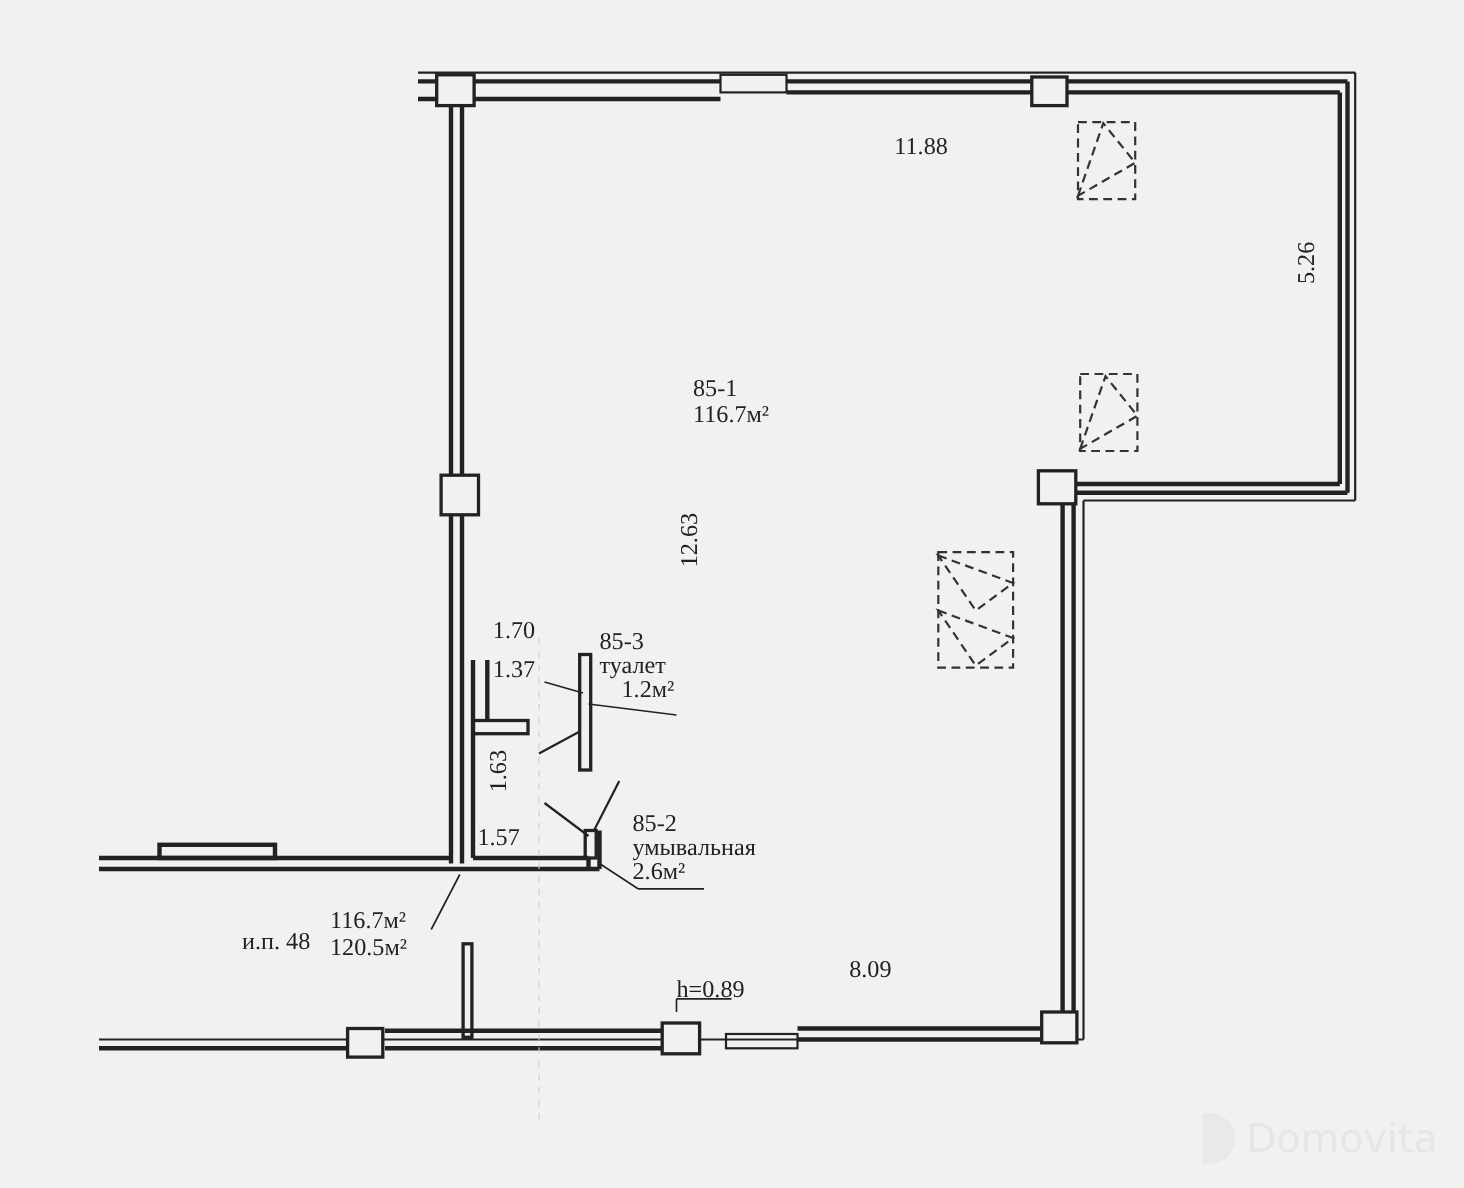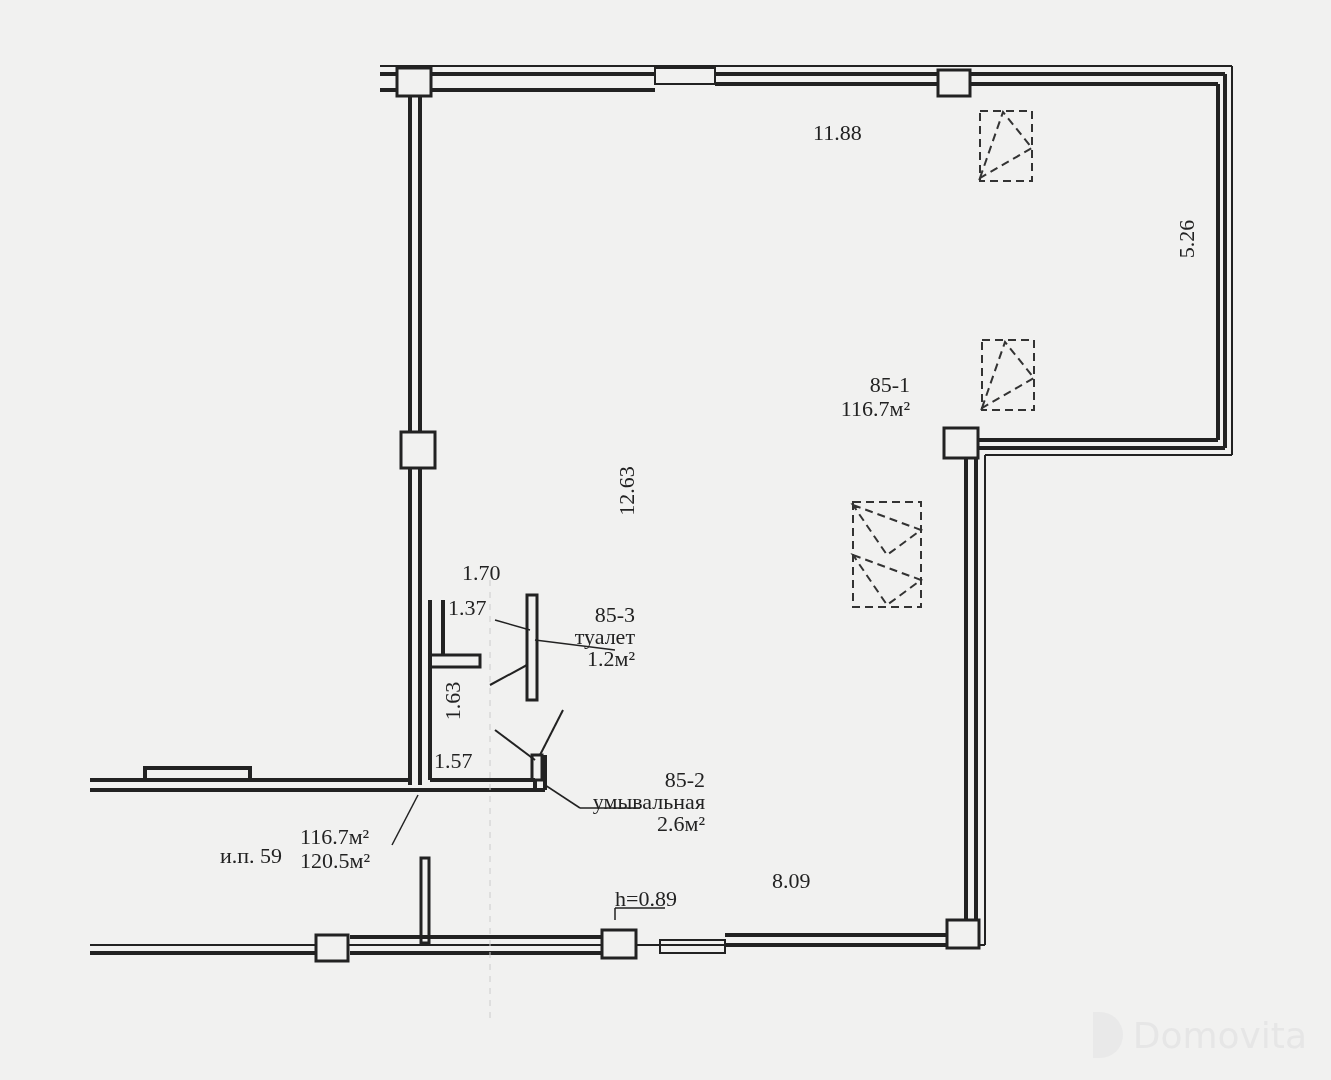--- a/index.html
+++ b/index.html
@@ -4,21 +4,21 @@
 <style>
   html, body { margin:0; padding:0; }
   body {
     width:1331px; height:1080px; overflow:hidden;
     background:#f1f1f0;
     font-family:"Liberation Serif", "DejaVu Serif", serif;
     position:relative;
   }
   svg.plan { position:absolute; left:0; top:0; }
   .lbl { position:absolute; color:#222; font-size:22px; white-space:nowrap; line-height:1; }
-  .center { text-align:right;margin-top:32px; }
+  .center { text-align:left; }
   .vert { transform:rotate(-90deg); transform-origin:center center; }
   .watermark {
     position:absolute; right:24px; bottom:22px;
     display:flex; align-items:center; gap:8px;
     font-family:"DejaVu Sans", sans-serif; font-size:36px; color:#e6e6e6;
   }
   .wm-circle { width:30px; height:46px; border-radius:0 30px 30px 0; background:#e9e9e9; margin-right:2px; }
 </style>
 </head>
 <body>
@@ -115,29 +115,29 @@
   <div>туалет</div>
   <div style="padding-left:20px;">1.2м²</div>
 </div>
 
 <div class="lbl center" style="left:575px; top:737px; width:130px;">
   <div>85-2</div>
   <div>умывальная</div>
   <div>2.6м²</div>
 </div>
 
-<div class="lbl" style="left:220px; top:845px;">и.п. 59</div>
+<div class="lbl" style="left:220px; top:845px;">и.п. 48</div>
 <div class="lbl" style="left:300px; top:826px;">116.7м²</div>
 <div class="lbl" style="left:300px; top:850px;">120.5м²</div>
 
 <div class="lbl" style="left:813px; top:122px;">11.88</div>
 <div class="lbl vert" style="left:1168px; top:228px;">5.26</div>
 <div class="lbl vert" style="left:602px; top:480px;">12.63</div>
 <div class="lbl" style="left:772px; top:870px;">8.09</div>
-<div class="lbl" style="left:462px; top:562px;">1.70</div>
+<div class="lbl" style="left:448px; top:562px;">1.70</div>
 <div class="lbl" style="left:448px; top:597px;">1.37</div>
 <div class="lbl vert" style="left:434px; top:690px;">1.63</div>
 <div class="lbl" style="left:434px; top:750px;">1.57</div>
 <div class="lbl" style="left:615px; top:888px;">h=0.89</div>
 
 <div class="watermark">
   <span class="wm-circle"></span>
   <span>Domovita</span>
 </div>
 

